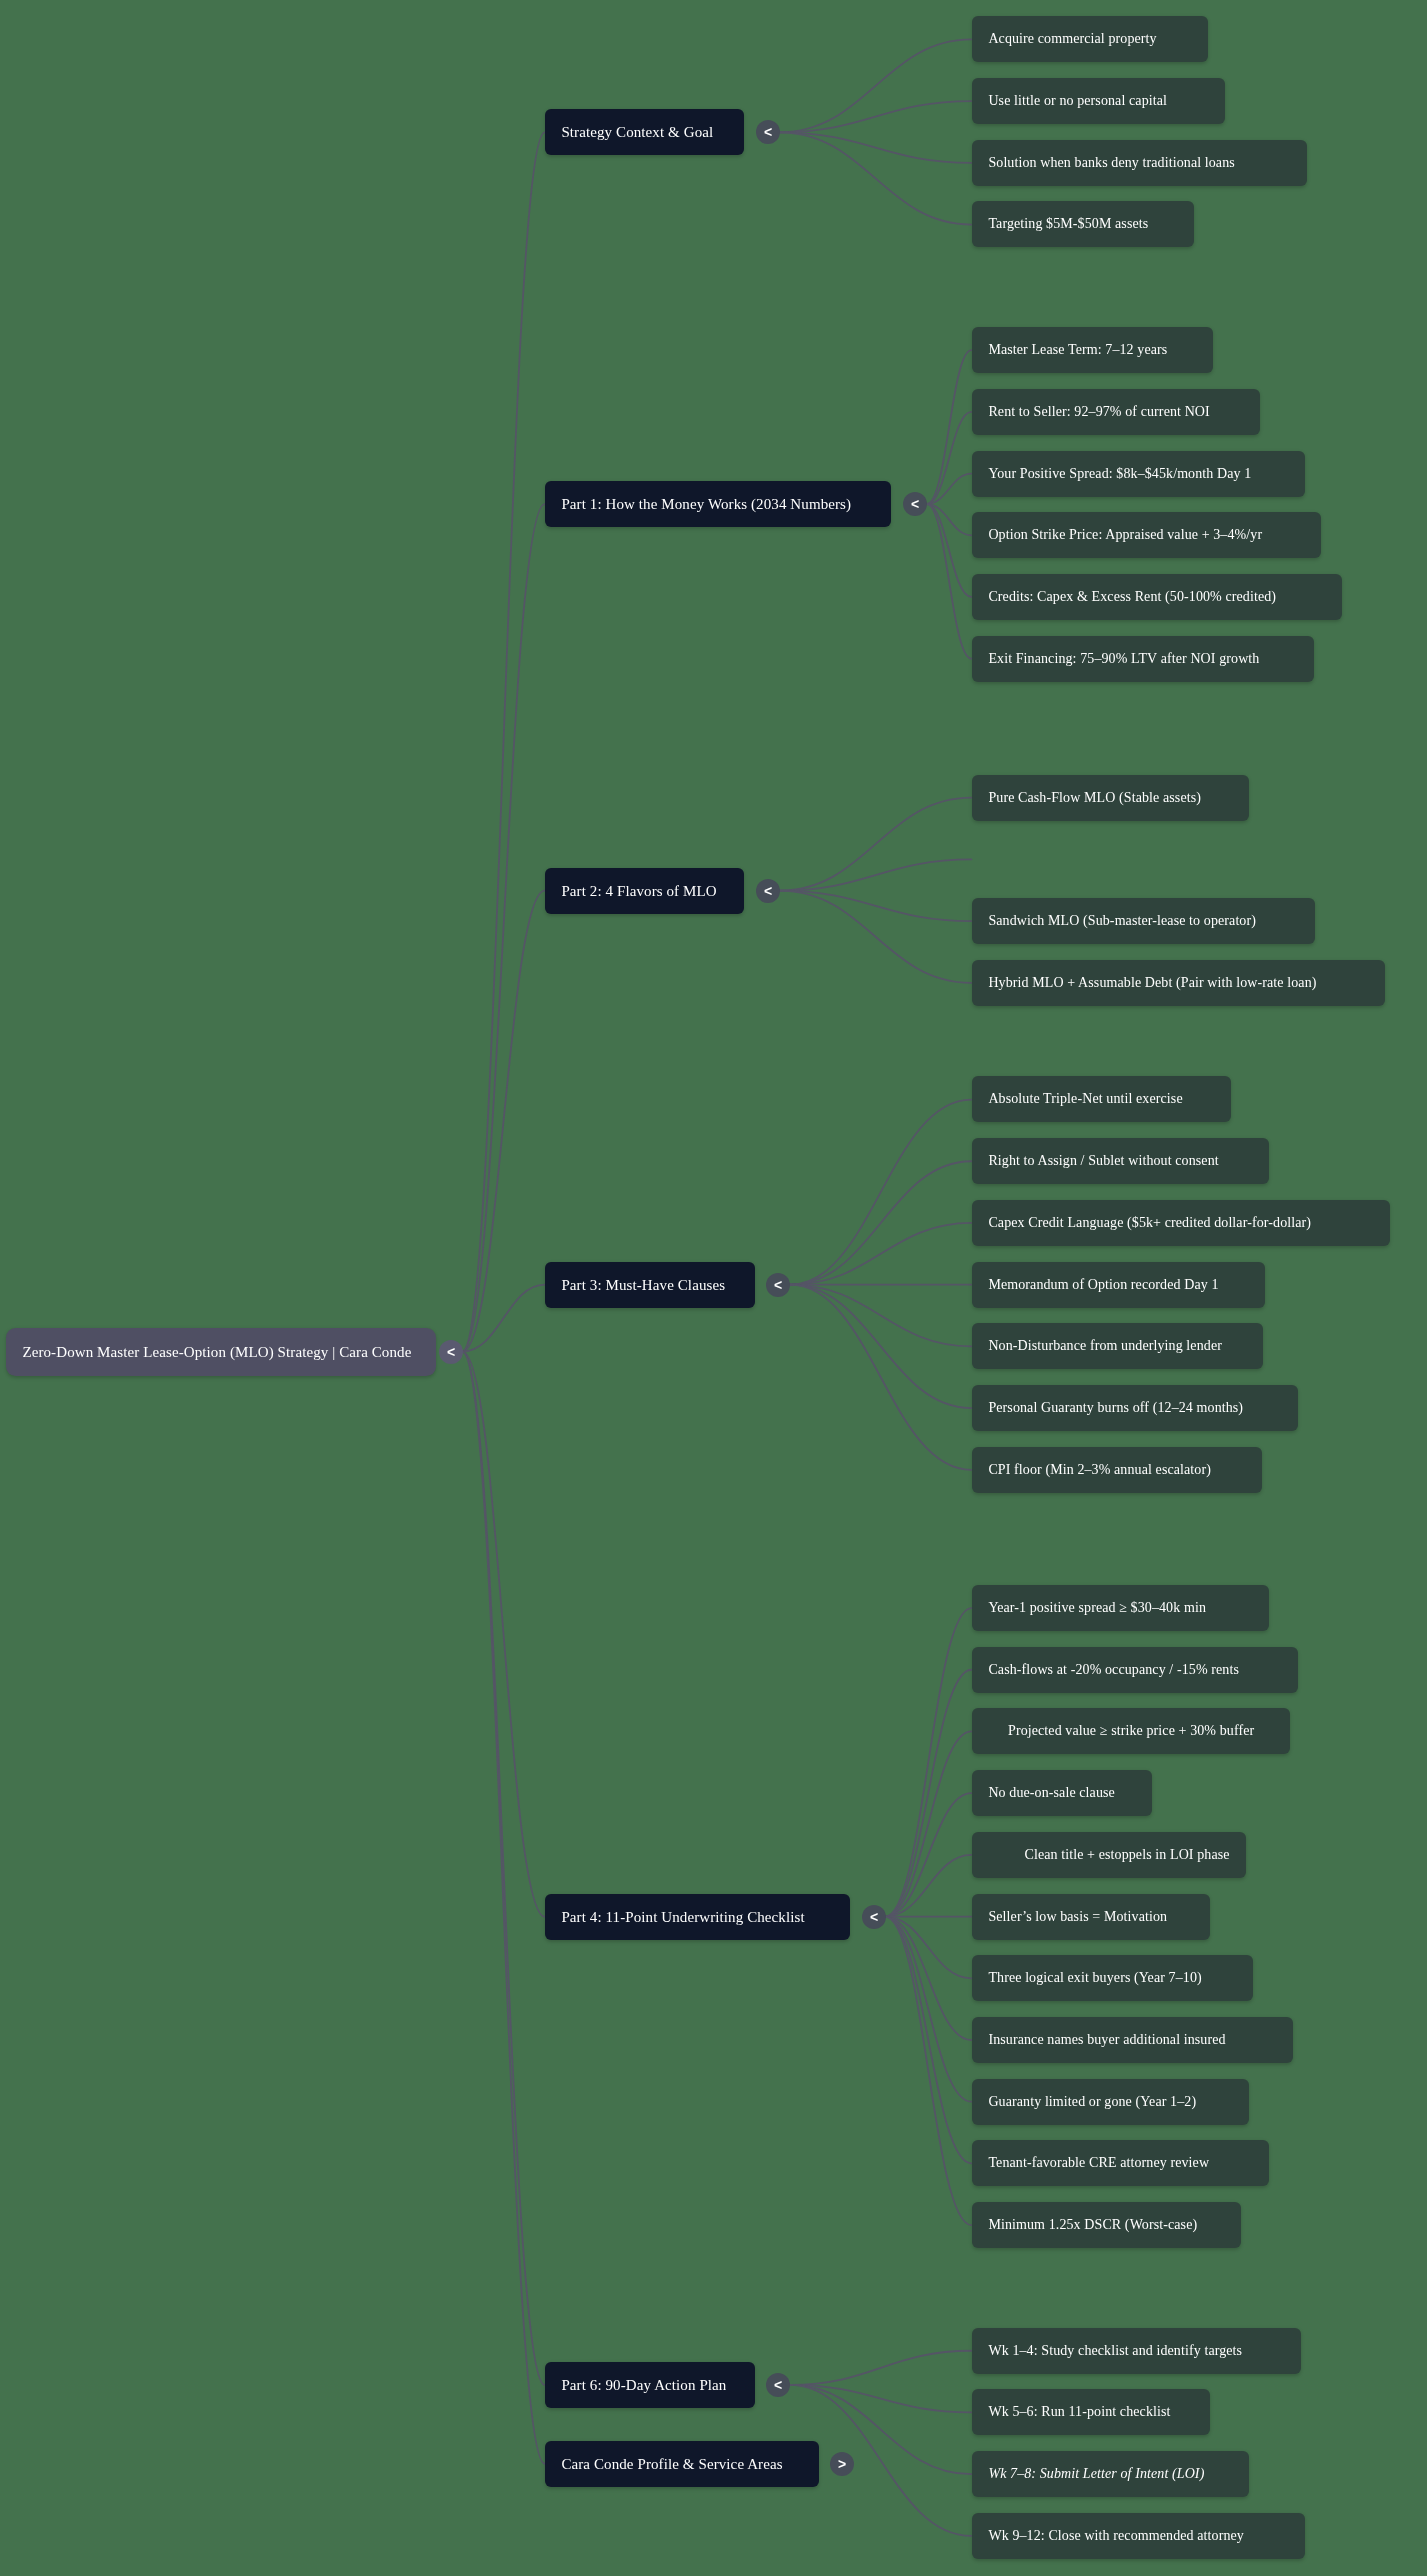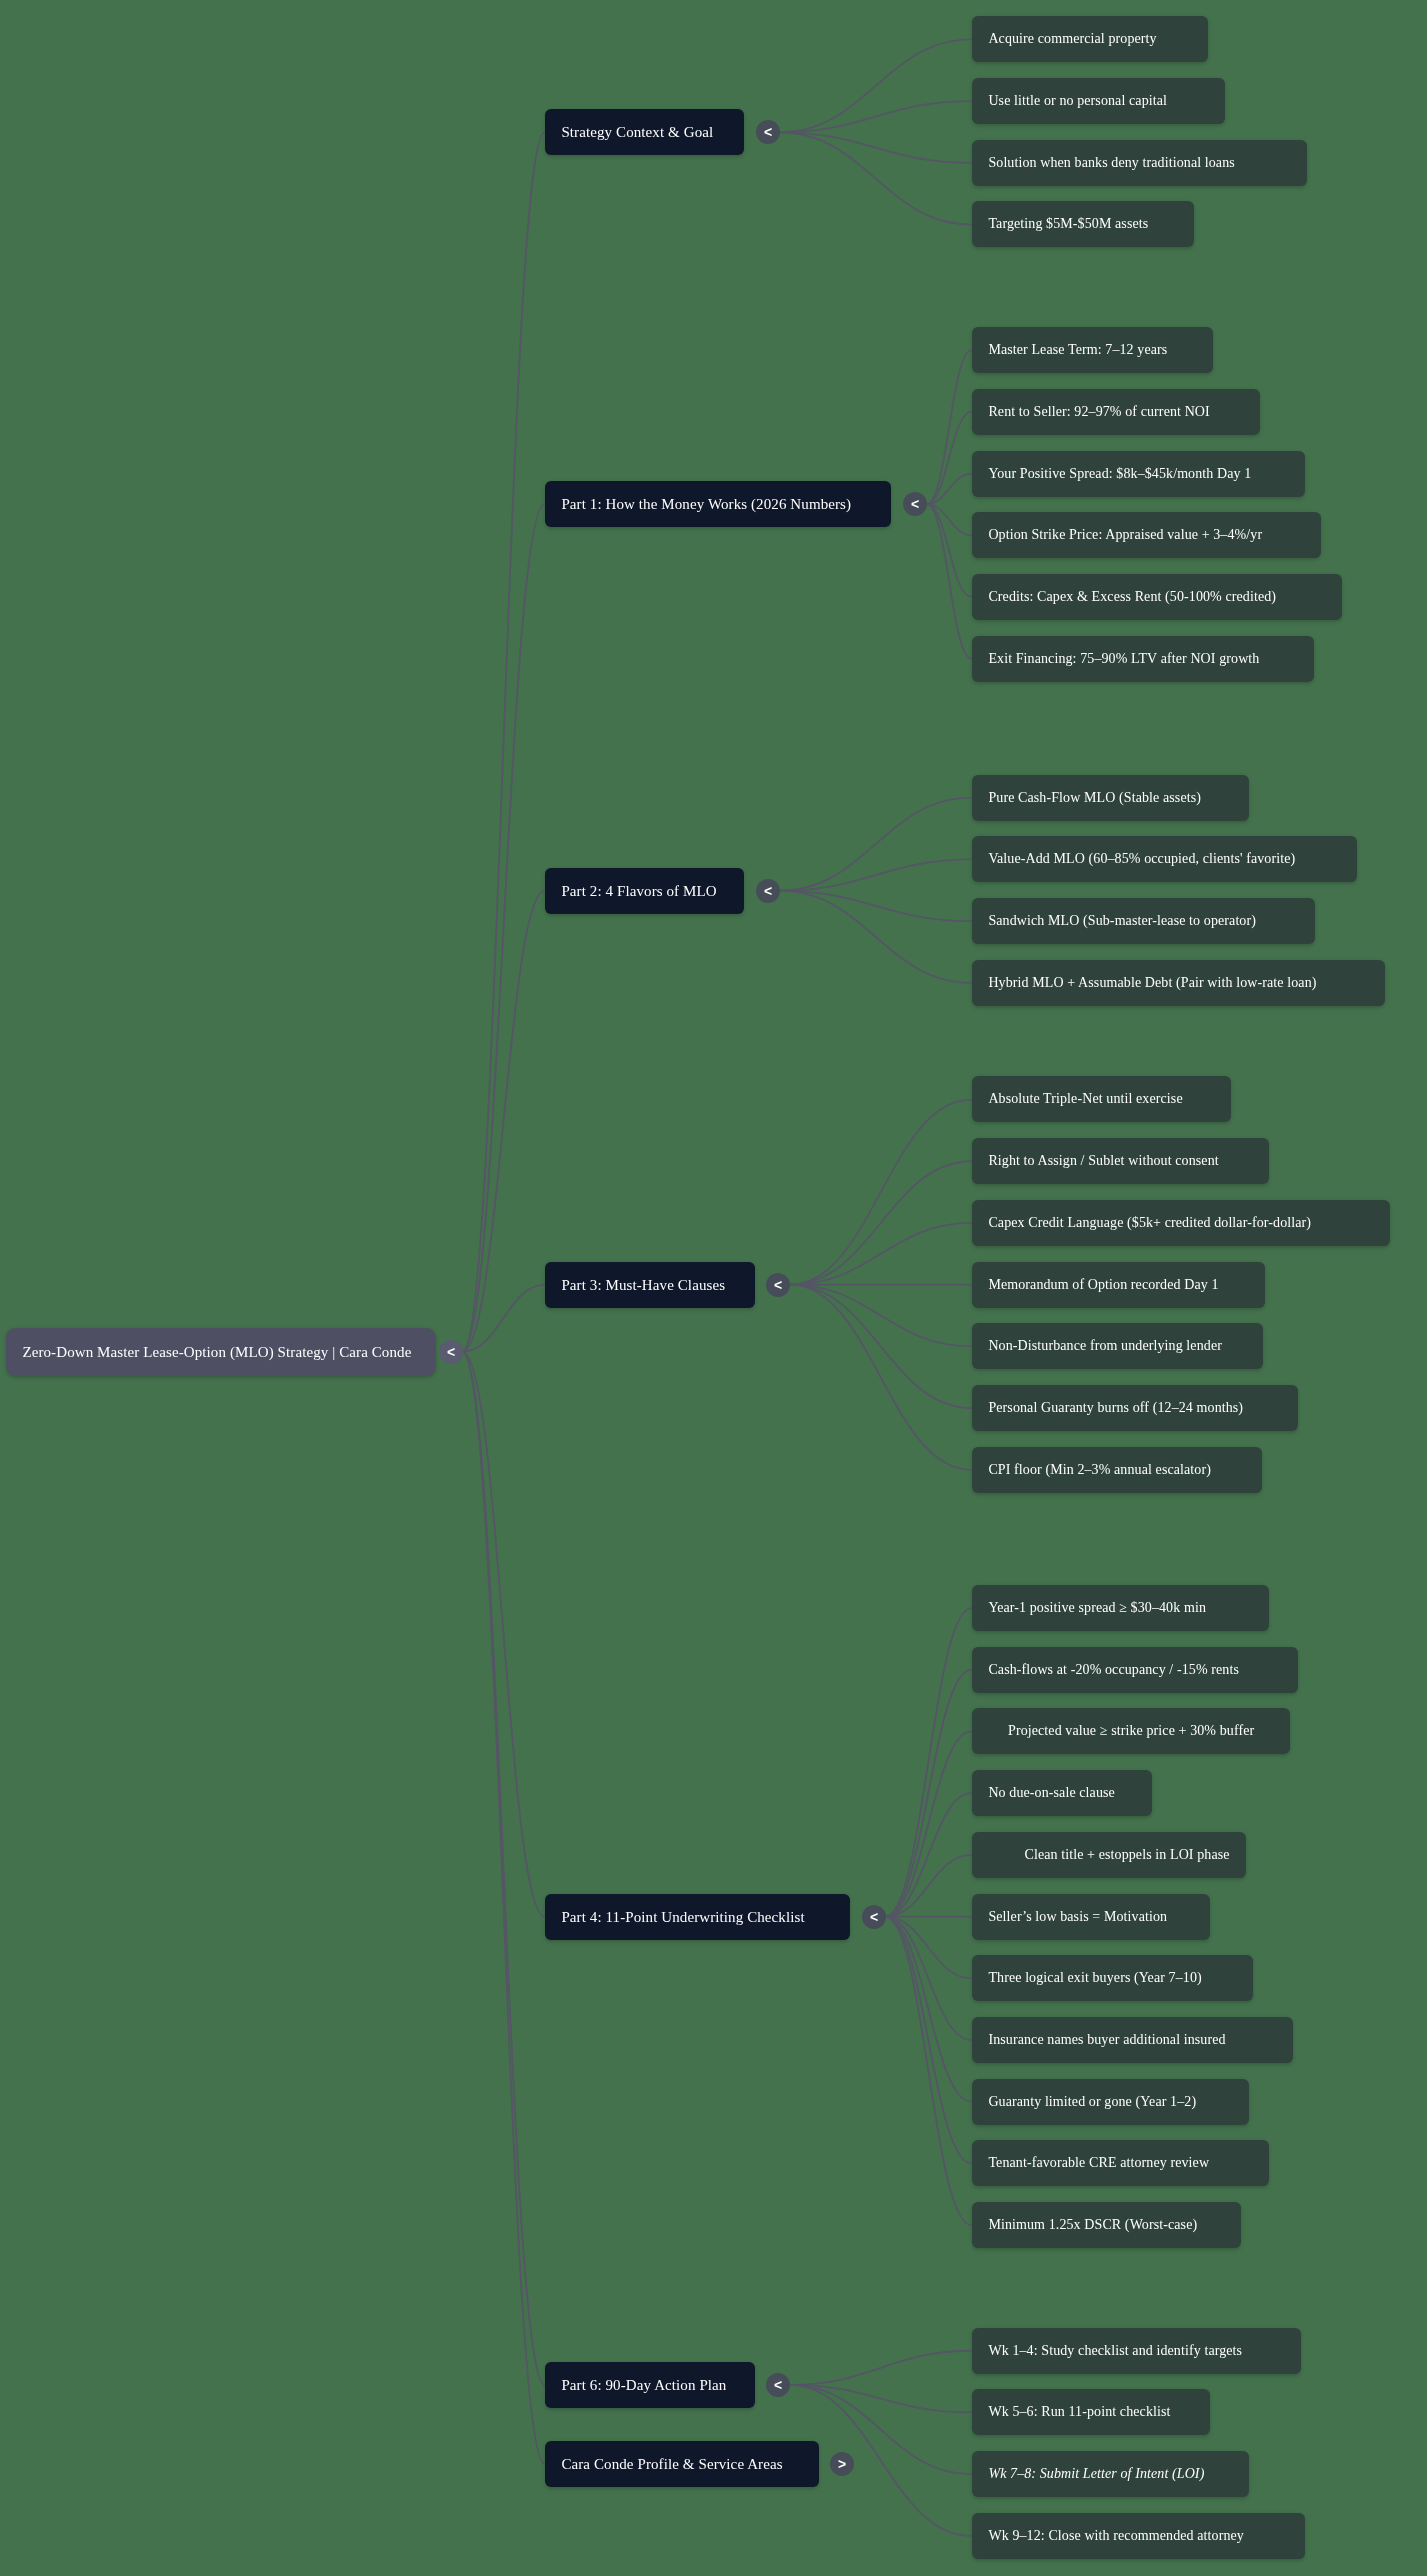--- a/index.html
+++ b/index.html
@@ -132,21 +132,21 @@
     <div class="node leaf" style="left: 972px; top: 78px; width: 253px; height: 46px;">
       <span>Use little or no personal capital</span>
     </div>
     <div class="node leaf" style="left: 972px; top: 140px; width: 335px; height: 46px;">
       <span>Solution when banks deny traditional loans</span>
     </div>
     <div class="node leaf" style="left: 972px; top: 201px; width: 222px; height: 46px;">
       <span>Targeting $5M-$50M assets</span>
     </div>
     <div class="node branch" style="left: 545px; top: 481px; width: 346px; height: 46px;">
-      <span>Part 1: How the Money Works (2026 Numbers)</span>
+      <span>Part 1: How the Money Works (2034 Numbers)</span>
     </div>
     <div class="toggle branch-toggle" style="left: 903px; top: 492px;">&lt;</div>
     <div class="node leaf" style="left: 972px; top: 327px; width: 241px; height: 46px;">
       <span>Master Lease Term: 7–12 years</span>
     </div>
     <div class="node leaf" style="left: 972px; top: 389px; width: 288px; height: 46px;">
       <span>Rent to Seller: 92–97% of current NOI</span>
     </div>
     <div class="node leaf" style="left: 972px; top: 451px; width: 333px; height: 46px;">
       <span>Your Positive Spread: $8k–$45k/month Day 1</span>
@@ -159,23 +159,20 @@
     </div>
     <div class="node leaf" style="left: 972px; top: 636px; width: 342px; height: 46px;">
       <span>Exit Financing: 75–90% LTV after NOI growth</span>
     </div>
     <div class="node branch" style="left: 545px; top: 868px; width: 199px; height: 46px;">
       <span>Part 2: 4 Flavors of MLO</span>
     </div>
     <div class="toggle branch-toggle" style="left: 756px; top: 879px;">&lt;</div>
     <div class="node leaf" style="left: 972px; top: 775px; width: 277px; height: 46px;">
       <span>Pure Cash-Flow MLO (Stable assets)</span>
-    </div>
-    <div class="node leaf" style="left: 972px; top: 836px; width: 385px; height: 46px;">
-      <span>Value-Add MLO (60–85% occupied, clients' favorite)</span>
     </div>
     <div class="node leaf" style="left: 972px; top: 898px; width: 343px; height: 46px;">
       <span>Sandwich MLO (Sub-master-lease to operator)</span>
     </div>
     <div class="node leaf" style="left: 972px; top: 960px; width: 413px; height: 46px;">
       <span>Hybrid MLO + Assumable Debt (Pair with low-rate loan)</span>
     </div>
     <div class="node branch" style="left: 545px; top: 1262px; width: 210px; height: 46px;">
       <span>Part 3: Must-Have Clauses</span>
     </div>

